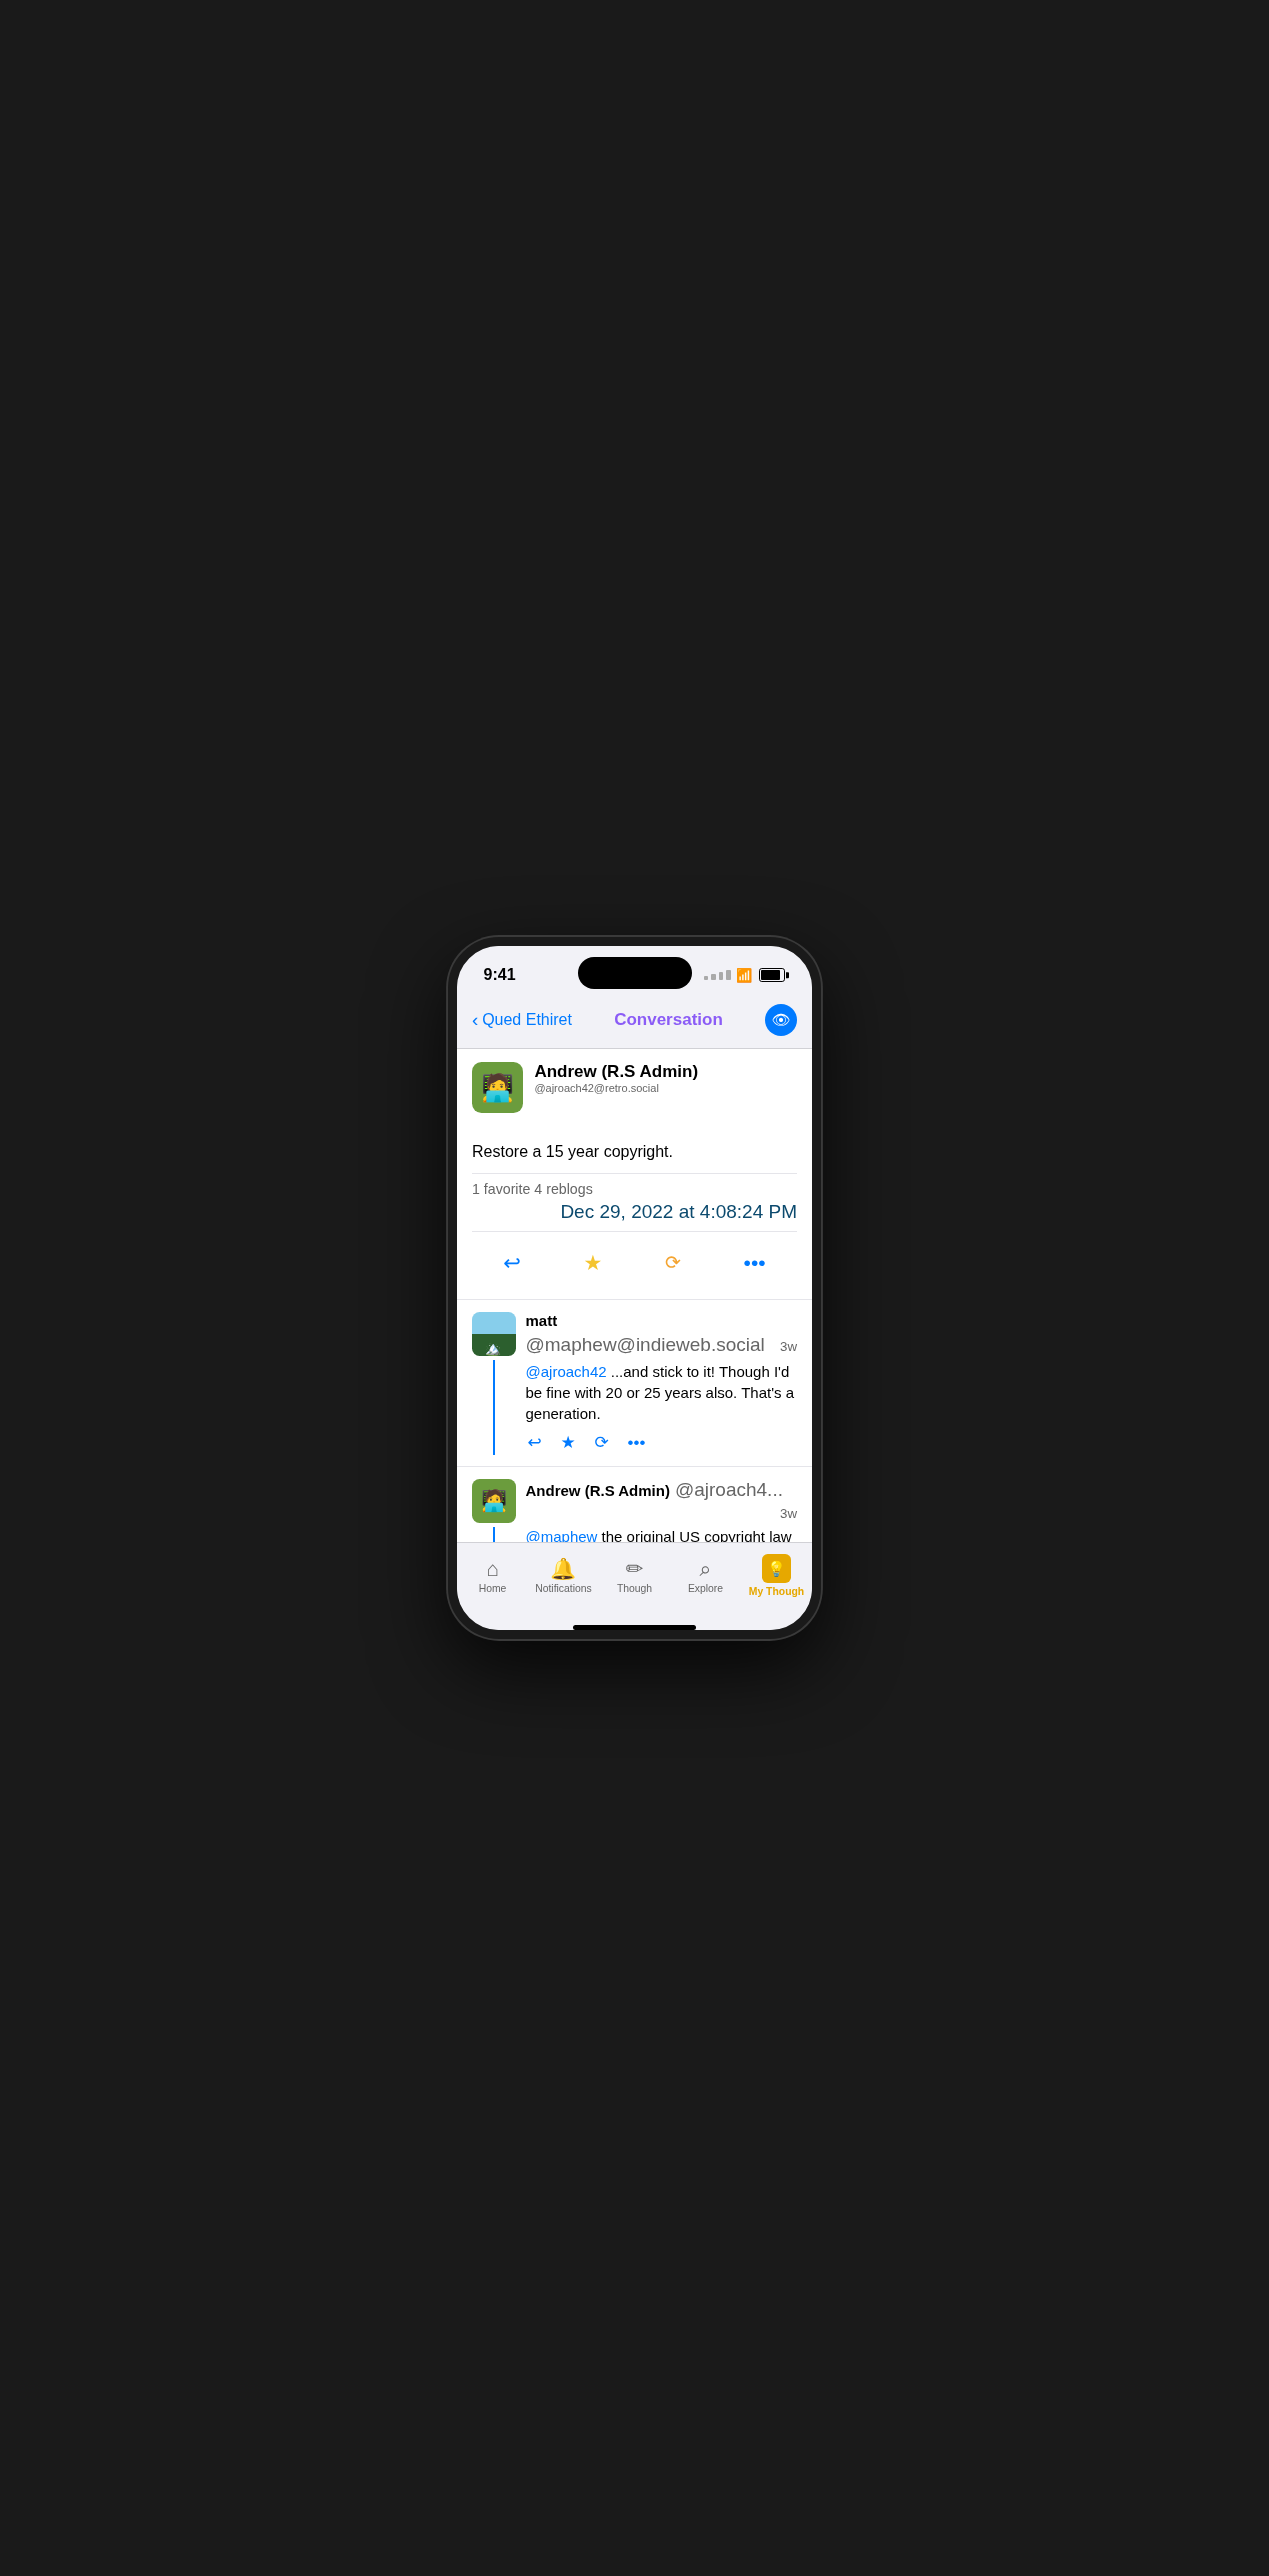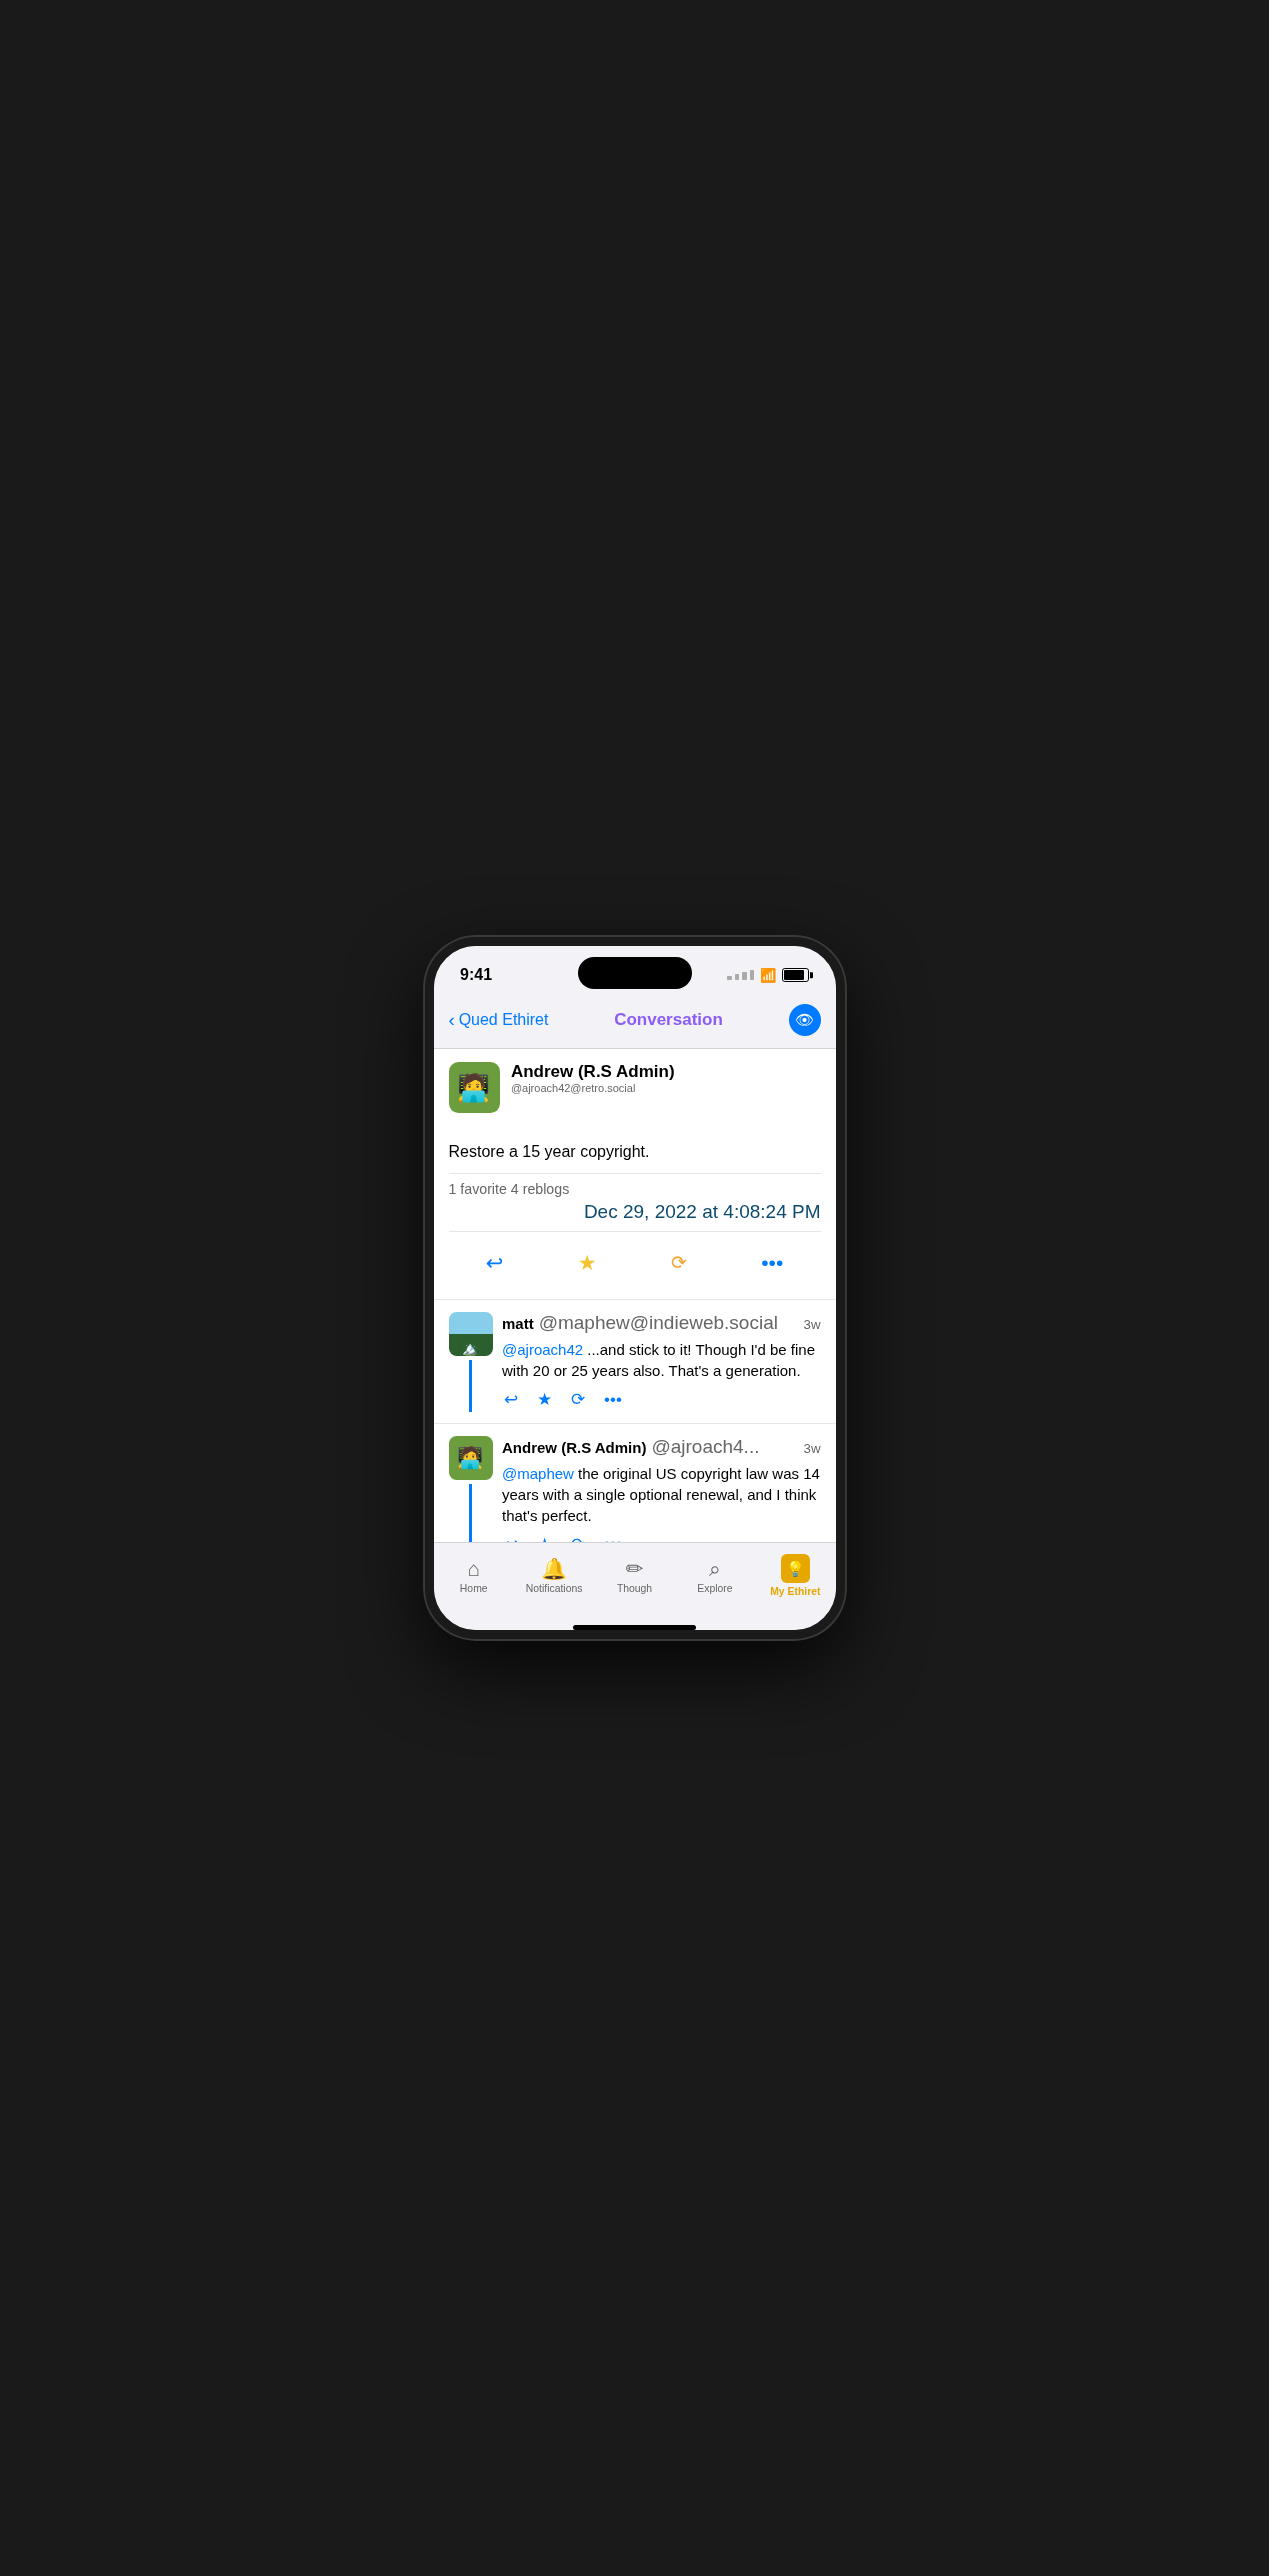--- a/index.html
+++ b/index.html
@@ -6,21 +6,21 @@
     * { box-sizing: border-box; margin: 0; padding: 0; }
     body {
       background: #1a1a1a;
       display: flex;
       justify-content: center;
       align-items: center;
       min-height: 100vh;
       font-family: -apple-system, BlinkMacSystemFont, 'Helvetica Neue', sans-serif;
     }
     .phone-frame {
-      width: 420px;
+      width: 373px;
       background: #f2f2f7;
       border-radius: 51px;
       border: 9.5px solid #1a1a1a;
       box-shadow: 0 0 0 1.9px #3a3a3a, 0 28.5px 76px rgba(0,0,0,0.8);
       overflow: hidden;
       position: relative;
     }
     .phone-inner {
       background: #f2f2f7;
       border-radius: 44px;
@@ -496,20 +496,20 @@
         <span class="tab-label">Though</span>
       </div>
       <div class="tab-item">
         <span class="tab-icon">⌕</span>
         <span class="tab-label">Explore</span>
       </div>
       <div class="tab-item">
         <div class="tab-avatar-badge">
           <span style="font-size:15px;color:#000;">💡</span>
         </div>
-        <span class="tab-label tab-label-active">My Ethiret</span>
+        <span class="tab-label tab-label-active">My Though</span>
       </div>
     </div>
 
     <div class="home-bar"></div>
   </div>
 </div>
 
 
 </body></html>

